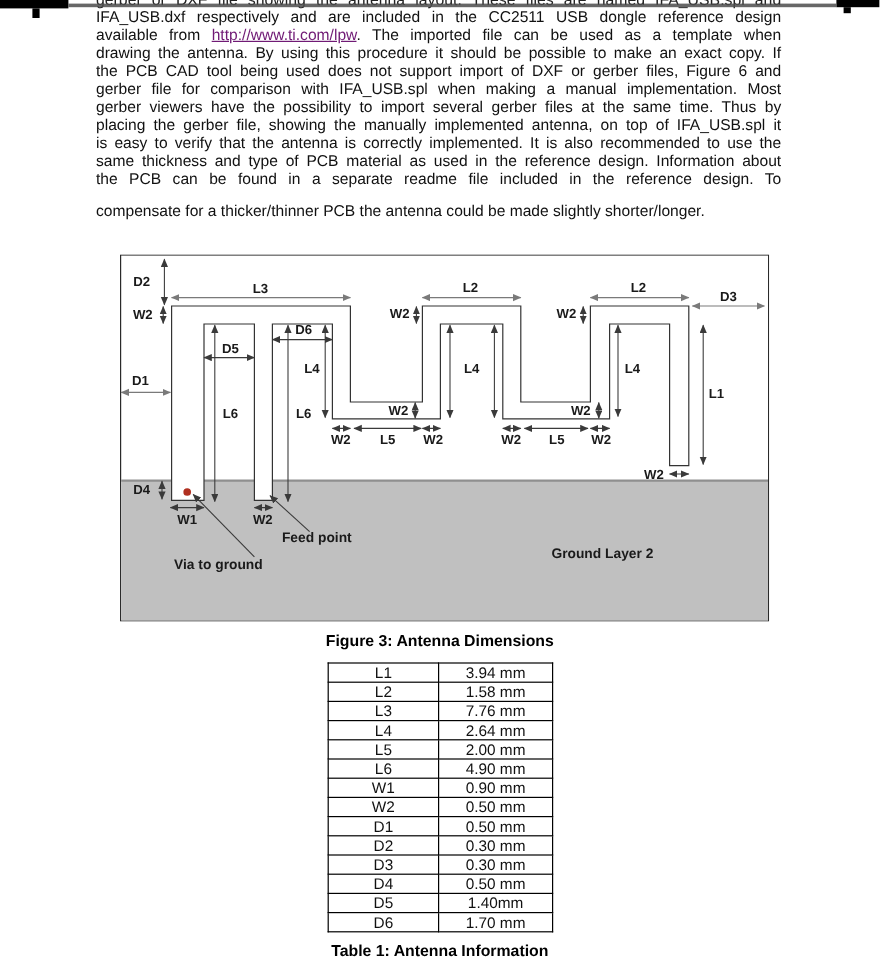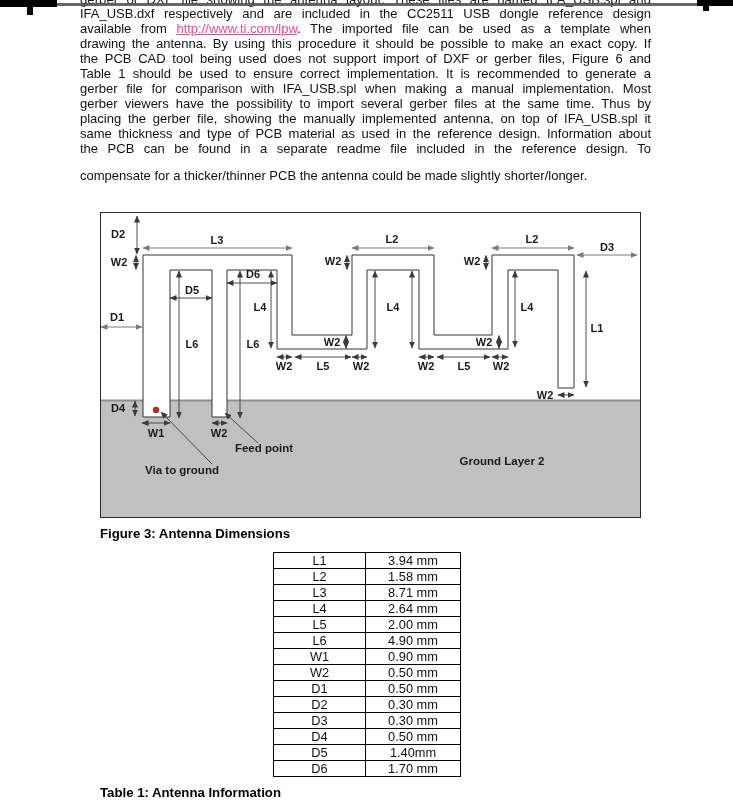--- a/index.html
+++ b/index.html
@@ -10,25 +10,25 @@
   .blk { position:absolute; background:#000; }
   .smear { position:absolute; left:57px; top:3px; width:640px; height:3px; background:#4c4c4c; opacity:.85; }
 
   
   .clip-line { position:absolute; left:80px; top:0; width:571px; height:8px; overflow:hidden; }
   .clip-line .inner { position:relative; top:-8px; font-size:13.2px; line-height:15px;
                       text-align:justify; text-align-last:justify; color:#222; }
   .para { position:absolute; left:80px; top:6px; width:571px; font-size:13px; line-height:15px; }
   .para .ln { text-align:justify; text-align-last:justify; white-space:normal; }
   .para .ln.last { text-align-last:left;margin-top:12px; }
-  .para a { color:#ec4899; text-decoration:underline; }
+  .para a { color:#701a75; text-decoration:underline; }
 
   
   .fig { position:absolute; left:100px; top:212px; width:541px; height:306px; }
-  .caption { position:absolute; left:100px; width:533px; 
+  .caption { position:absolute; left:100px; width:533px; text-align:center;
              font-weight:bold; font-size:13.2px; color:#000; }
   #fig-cap { top:526px; }
   #tab-cap { top:785px; }
 
   svg text { font-family:"Liberation Sans", sans-serif; }
   .lab  { font-size:11px; font-weight:600; fill:#1a1a1a; }
   .labb { font-size:11.5px; font-weight:700; fill:#1a1a1a; }
 
   
   .dim-table { position:absolute; left:273px; top:552px; border-collapse:collapse; }
@@ -48,24 +48,24 @@
 <div class="clip-line">
   <div class="inner">gerber or DXF file showing the antenna layout. These files are named IFA_USB.spl and</div>
 </div>
 <div class="smear"></div>
 
 <div class="para">
   <div class="ln">IFA_USB.dxf respectively and are included in the CC2511 USB dongle reference design</div>
   <div class="ln"><span>available from</span> <a href="#">http://www.ti.com/lpw</a><span>. The imported file can be used as a template when</span></div>
   <div class="ln">drawing the antenna. By using this procedure it should be possible to make an exact copy. If</div>
   <div class="ln">the PCB CAD tool being used does not support import of DXF or gerber files, Figure 6 and</div>
-  <div class="ln">Table 1 should be used to ensure correct implementation. It is recommended to generate a</div>
   <div class="ln">gerber file for comparison with IFA_USB.spl when making a manual implementation. Most</div>
   <div class="ln">gerber viewers have the possibility to import several gerber files at the same time. Thus by</div>
   <div class="ln">placing the gerber file, showing the manually implemented antenna, on top of IFA_USB.spl it</div>
+  <div class="ln">is easy to verify that the antenna is correctly implemented. It is also recommended to use the</div>
   <div class="ln">same thickness and type of PCB material as used in the reference design. Information about</div>
   <div class="ln">the PCB can be found in a separate readme file included in the reference design. To</div>
   <div class="ln last">compensate for a thicker/thinner PCB the antenna could be made slightly shorter/longer.</div>
 </div>
 
 <div class="fig">
 <svg width="541" height="306" viewBox="0 0 541 306">
   <defs>
     <marker id="ad" orient="auto-start-reverse" markerWidth="8" markerHeight="7" refX="6.5" refY="3" markerUnits="userSpaceOnUse">
       <path d="M0,0 L7,3 L0,6 Z" fill="#3a3a3a"></path>
@@ -164,21 +164,21 @@
     <tr>
         <td class="c1">L1</td>
         <td class="c2">3.94 mm</td>
       </tr>
     <tr>
         <td class="c1">L2</td>
         <td class="c2">1.58 mm</td>
       </tr>
     <tr>
         <td class="c1">L3</td>
-        <td class="c2">8.71 mm</td>
+        <td class="c2">7.76 mm</td>
       </tr>
     <tr>
         <td class="c1">L4</td>
         <td class="c2">2.64 mm</td>
       </tr>
     <tr>
         <td class="c1">L5</td>
         <td class="c2">2.00 mm</td>
       </tr>
     <tr>

